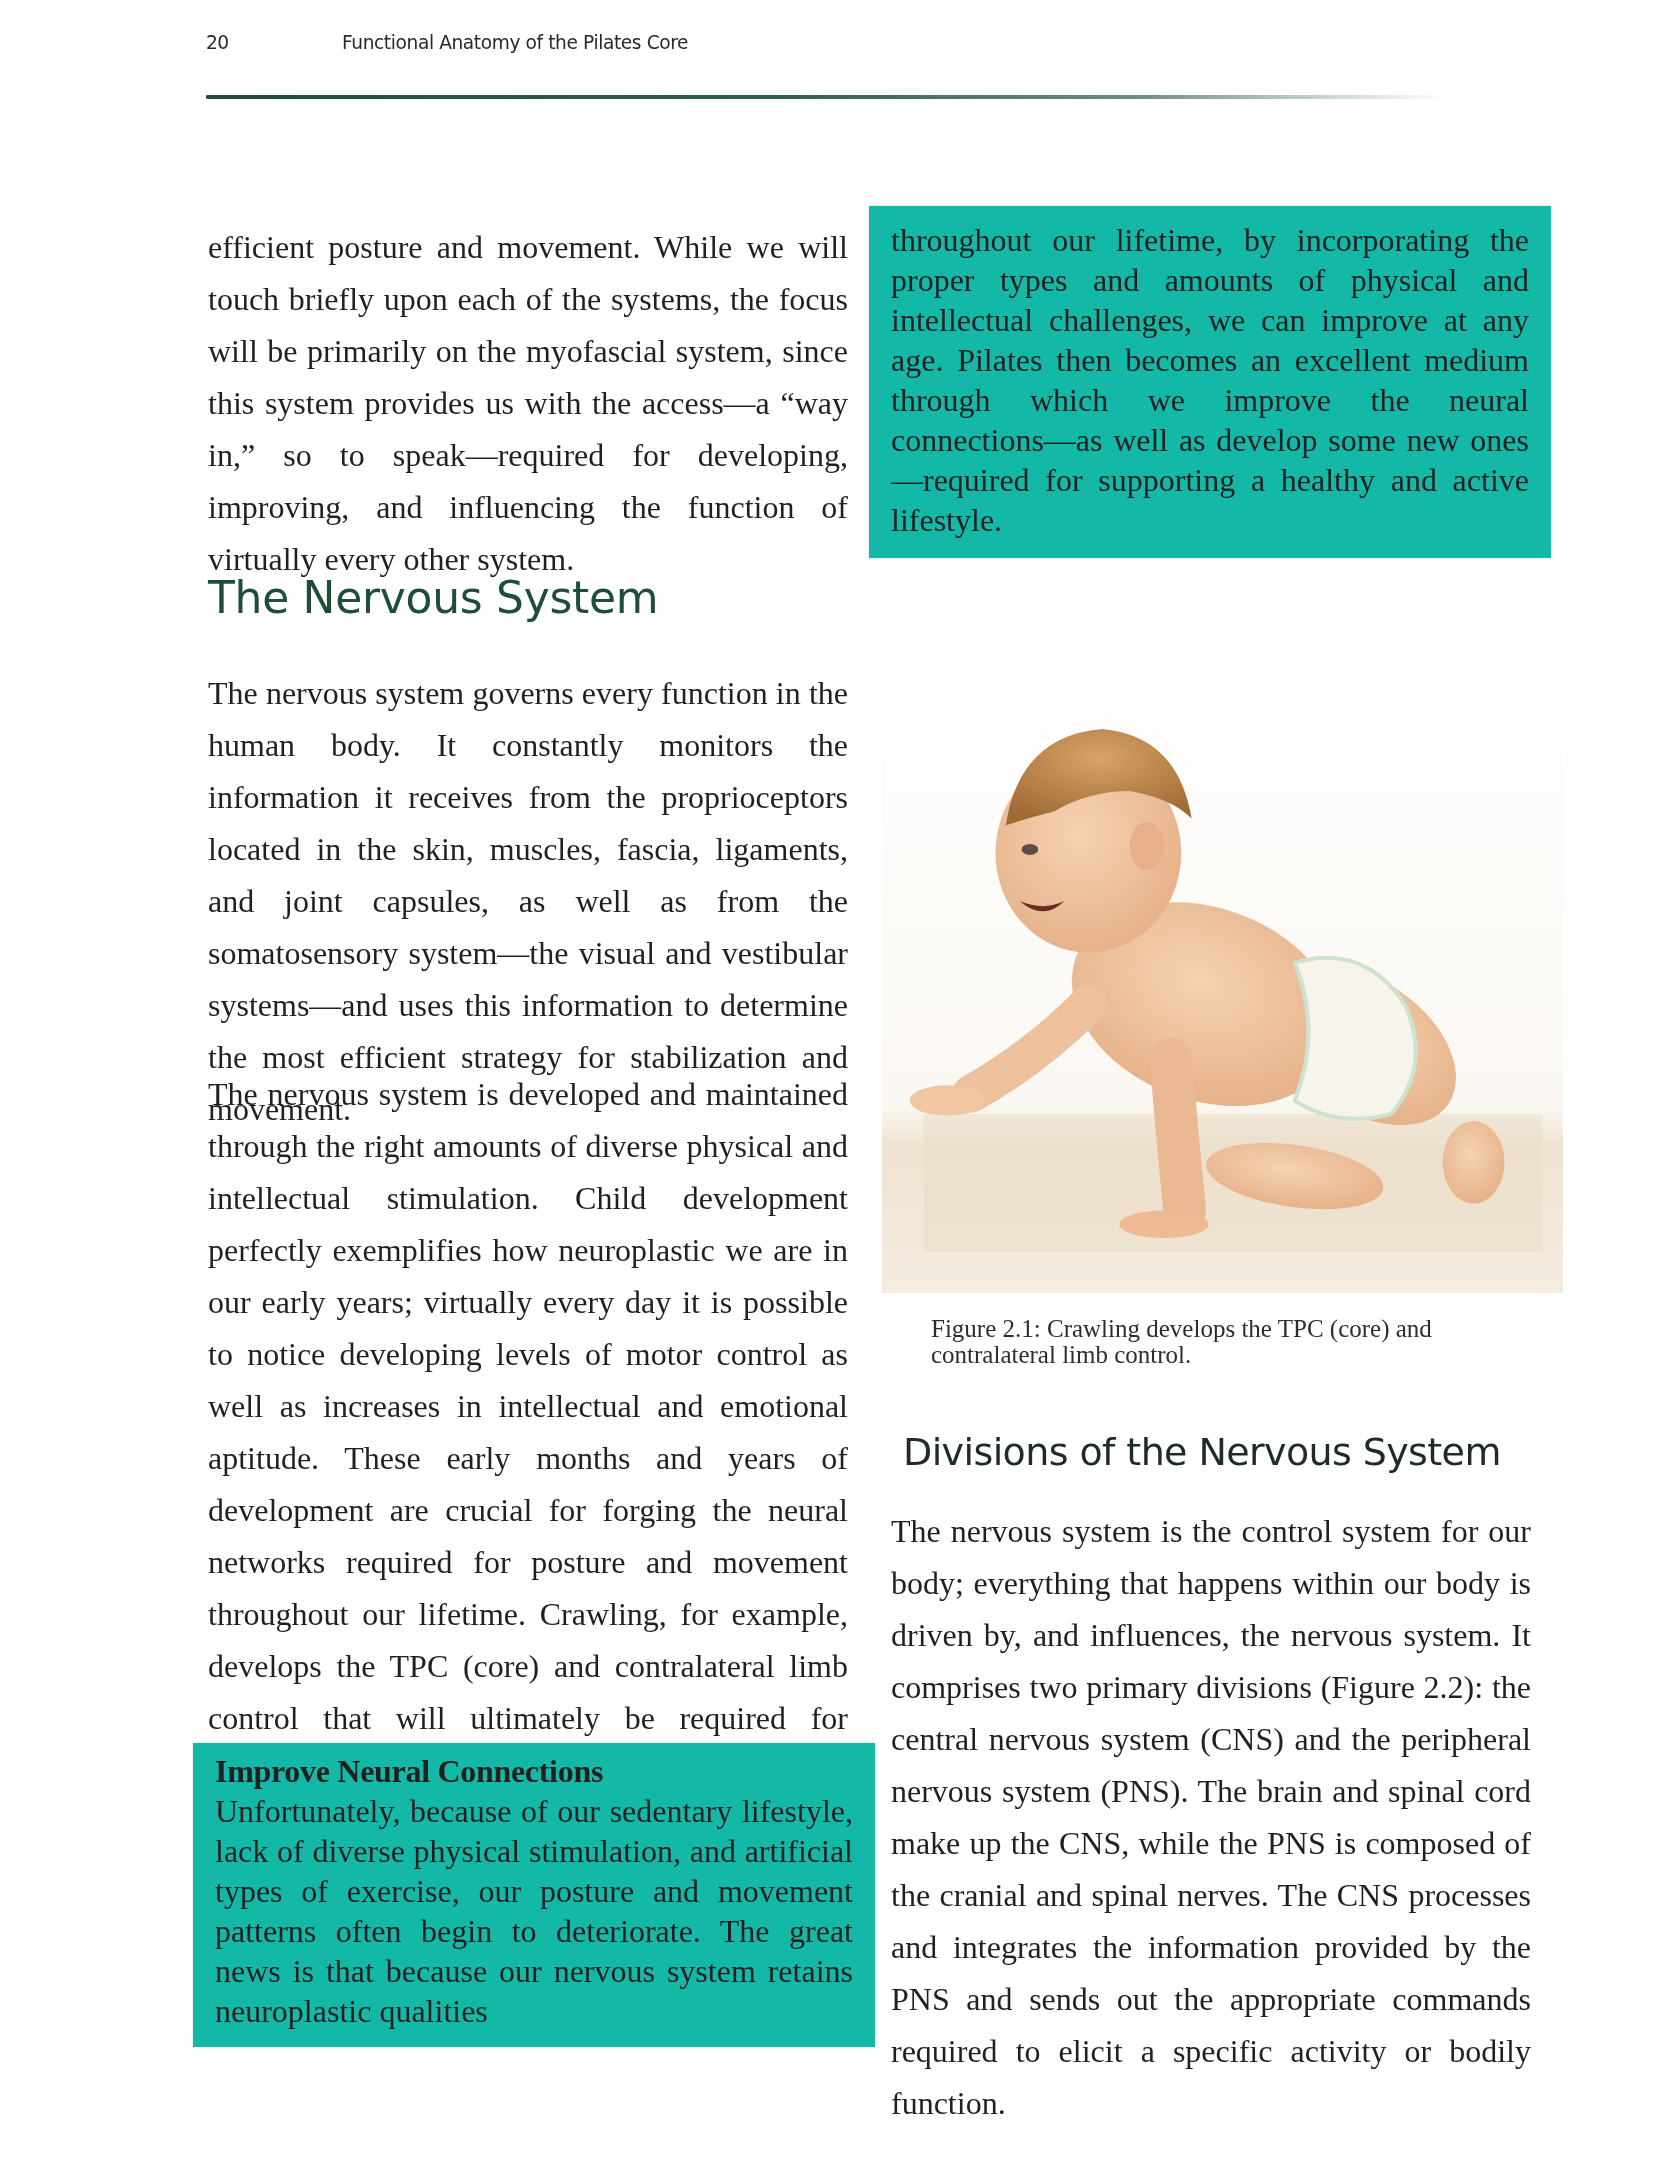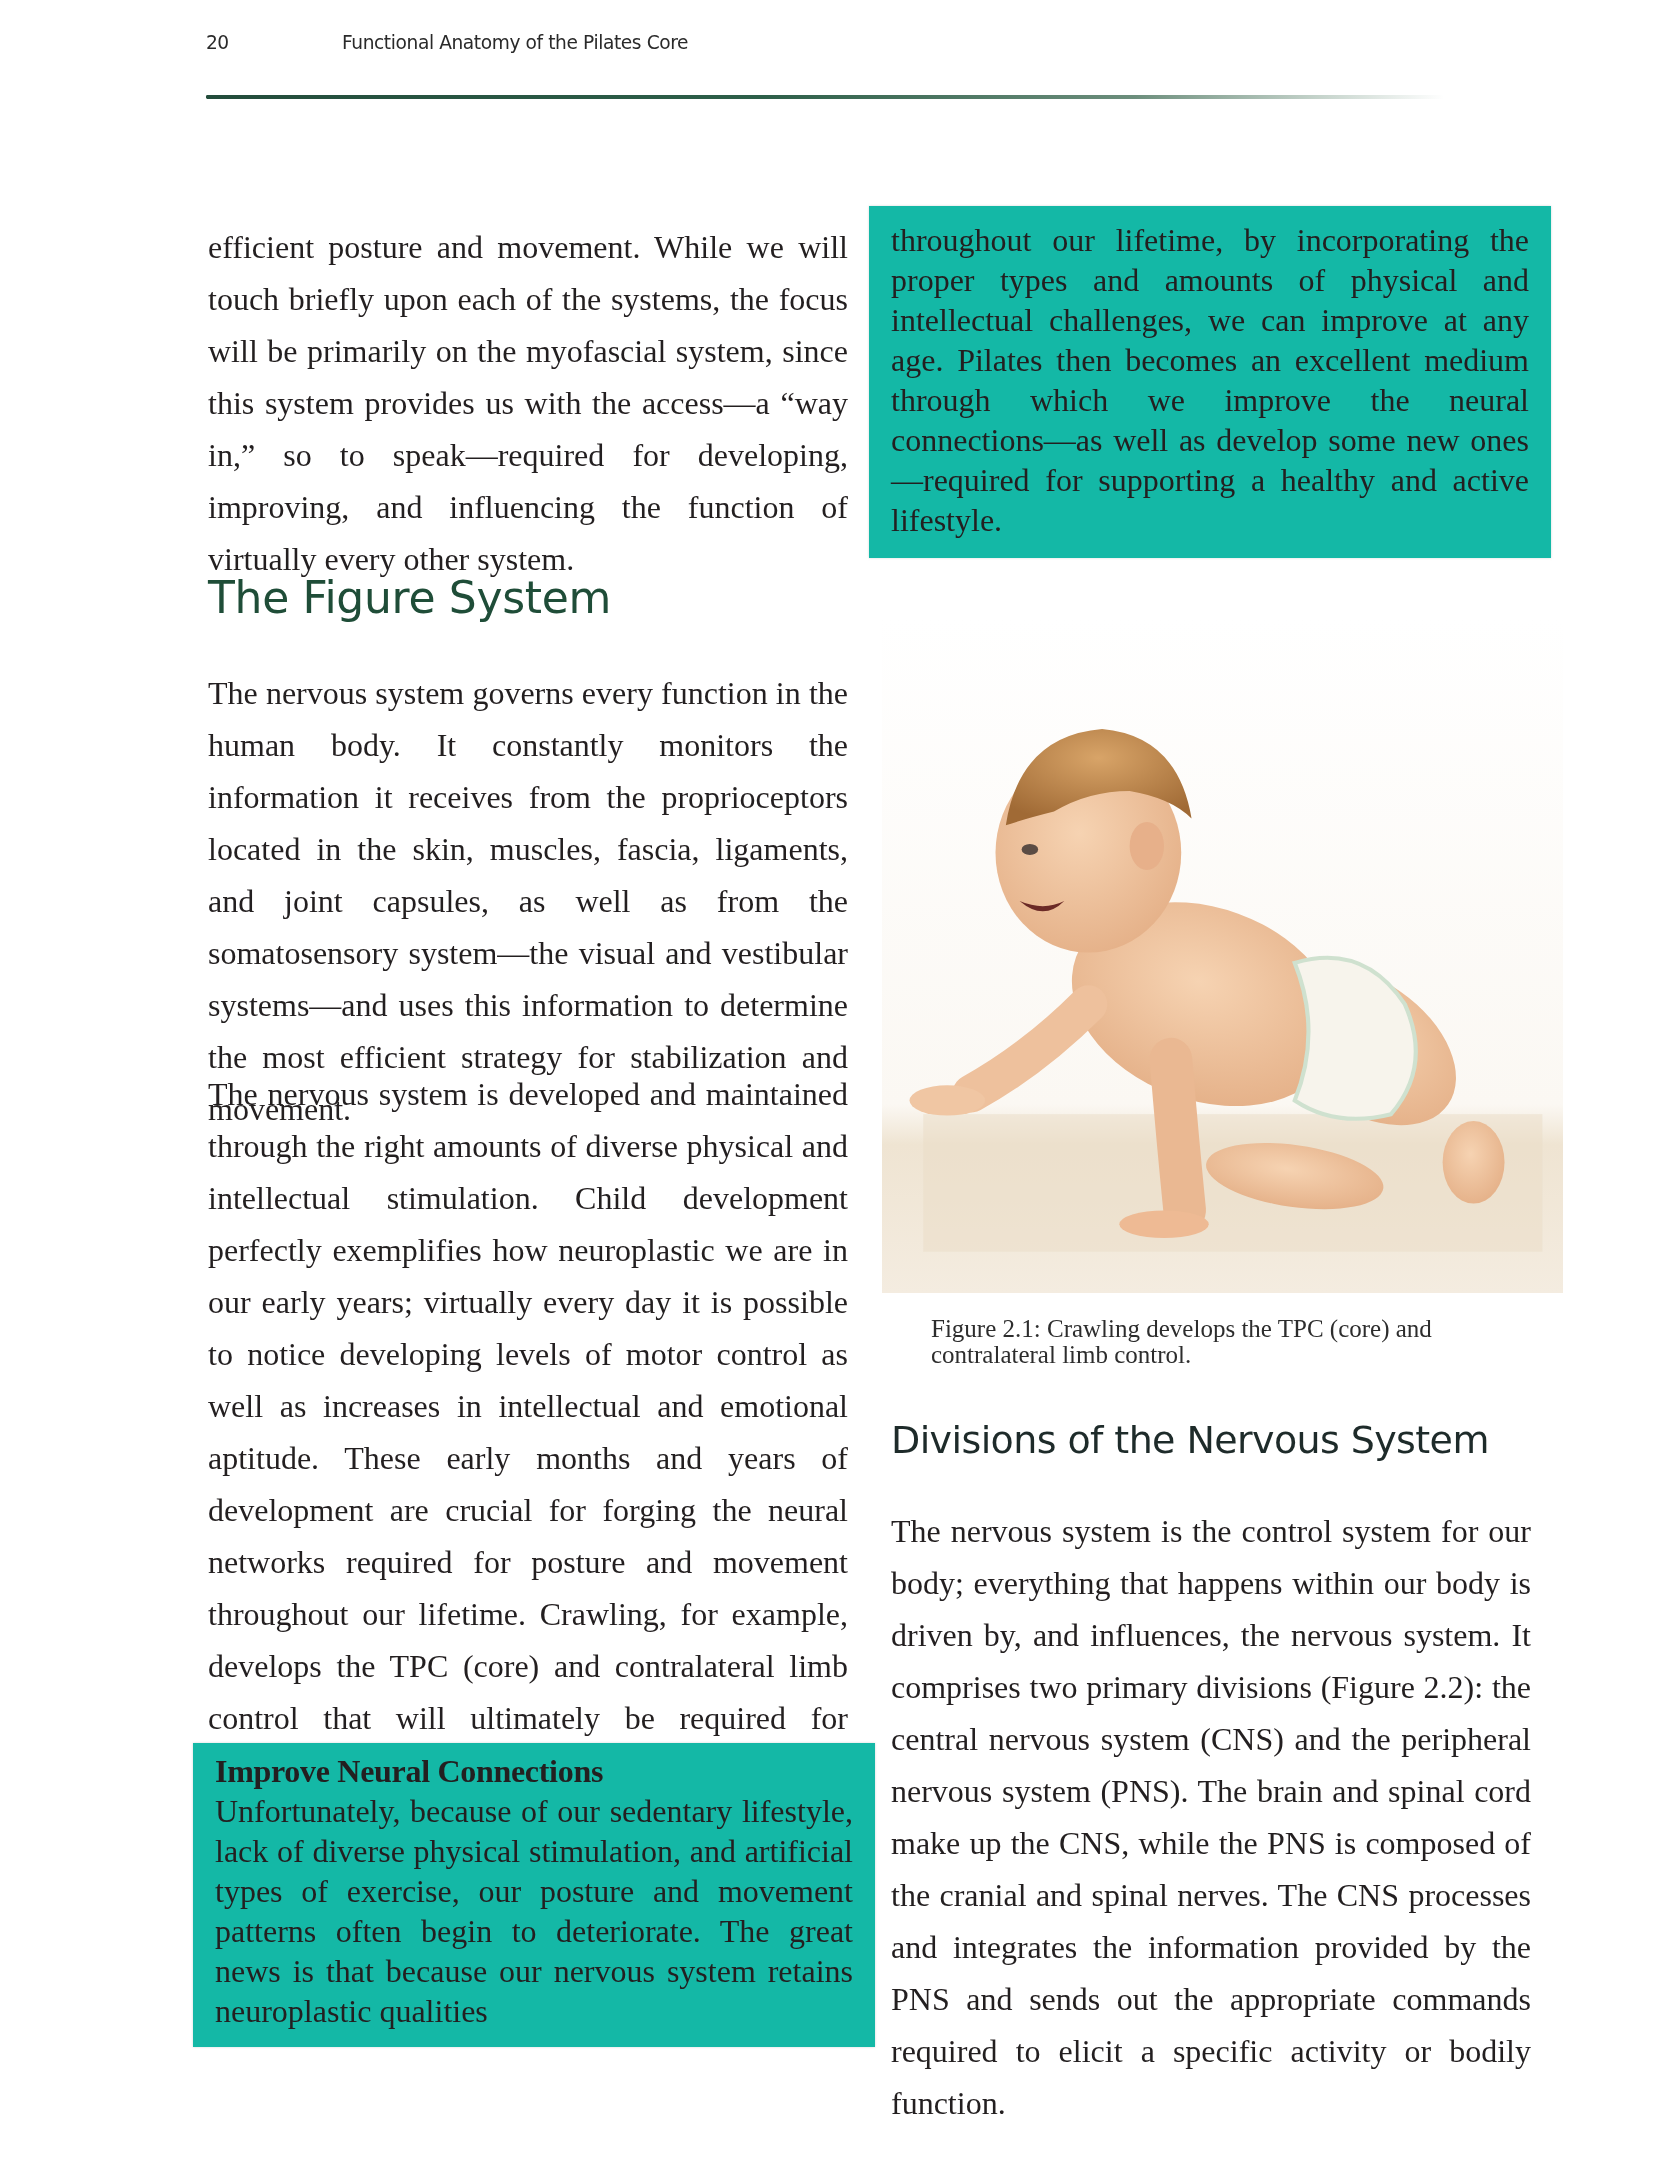--- a/index.html
+++ b/index.html
@@ -79,21 +79,21 @@
     white-space: nowrap;
   }
   .heading-sub {
     position: absolute;
     left: 891px;
     top: 1418px;
     font-family: "DejaVu Sans", "Liberation Sans", sans-serif;
     font-size: 38px;
     font-weight: normal;
     color: #1e2b2a;
-    margin: 0;
+    margin: 12px;
     letter-spacing: -0.6px;
     white-space: nowrap;
   }
   .gray-box {
     position: absolute;
     background: #14b8a6;
     box-shadow: 0 0 2.1px rgba(180,188,186,0.6);
   }
   .box-right {
     left: 869px;
@@ -152,21 +152,21 @@
 <body>
 
 <div class="page-header">
   <span class="page-number">20</span>
   <span class="running-title">Functional Anatomy of the Pilates Core</span>
 </div>
 <div class="header-rule"></div>
 
 <p class="col-text col-left para-1" style="margin:0">efficient posture and movement. While we will touch briefly upon each of the systems, the focus will be primarily on the myofascial system, since this system provides us with the access—a “way in,” so to speak—required for developing, improving, and influencing the function of virtually every other system.</p>
 
-<h1 class="heading-main">The Figure System</h1>
+<h1 class="heading-main">The Nervous System</h1>
 
 <p class="col-text col-left para-2" style="margin:0">The nervous system governs every function in the human body. It constantly monitors the information it receives from the proprioceptors located in the skin, muscles, fascia, ligaments, and joint capsules, as well as from the somatosensory system—the visual and vestibular systems—and uses this information to determine the most efficient strategy for stabilization and movement.</p>
 
 <p class="col-text col-left para-3" style="margin:0">The nervous system is developed and maintained through the right amounts of diverse physical and intellectual stimulation. Child development perfectly exemplifies how neuroplastic we are in our early years; virtually every day it is possible to notice developing levels of motor control as well as increases in intellectual and emotional aptitude. These early months and years of development are crucial for forging the neural networks required for posture and movement throughout our lifetime. Crawling, for example, develops the TPC (core) and contralateral limb control that will ultimately be required for efficient upright posture and gait.</p>
 
 <div class="gray-box box-left">
   <div class="box-title">Improve Neural Connections</div>
   <p class="box-text" style="margin:0">Unfortunately, because of our sedentary lifestyle, lack of diverse physical stimulation, and artificial types of exercise, our posture and movement patterns often begin to deteriorate. The great news is that because our nervous system retains neuroplastic qualities</p>
 </div>
 

